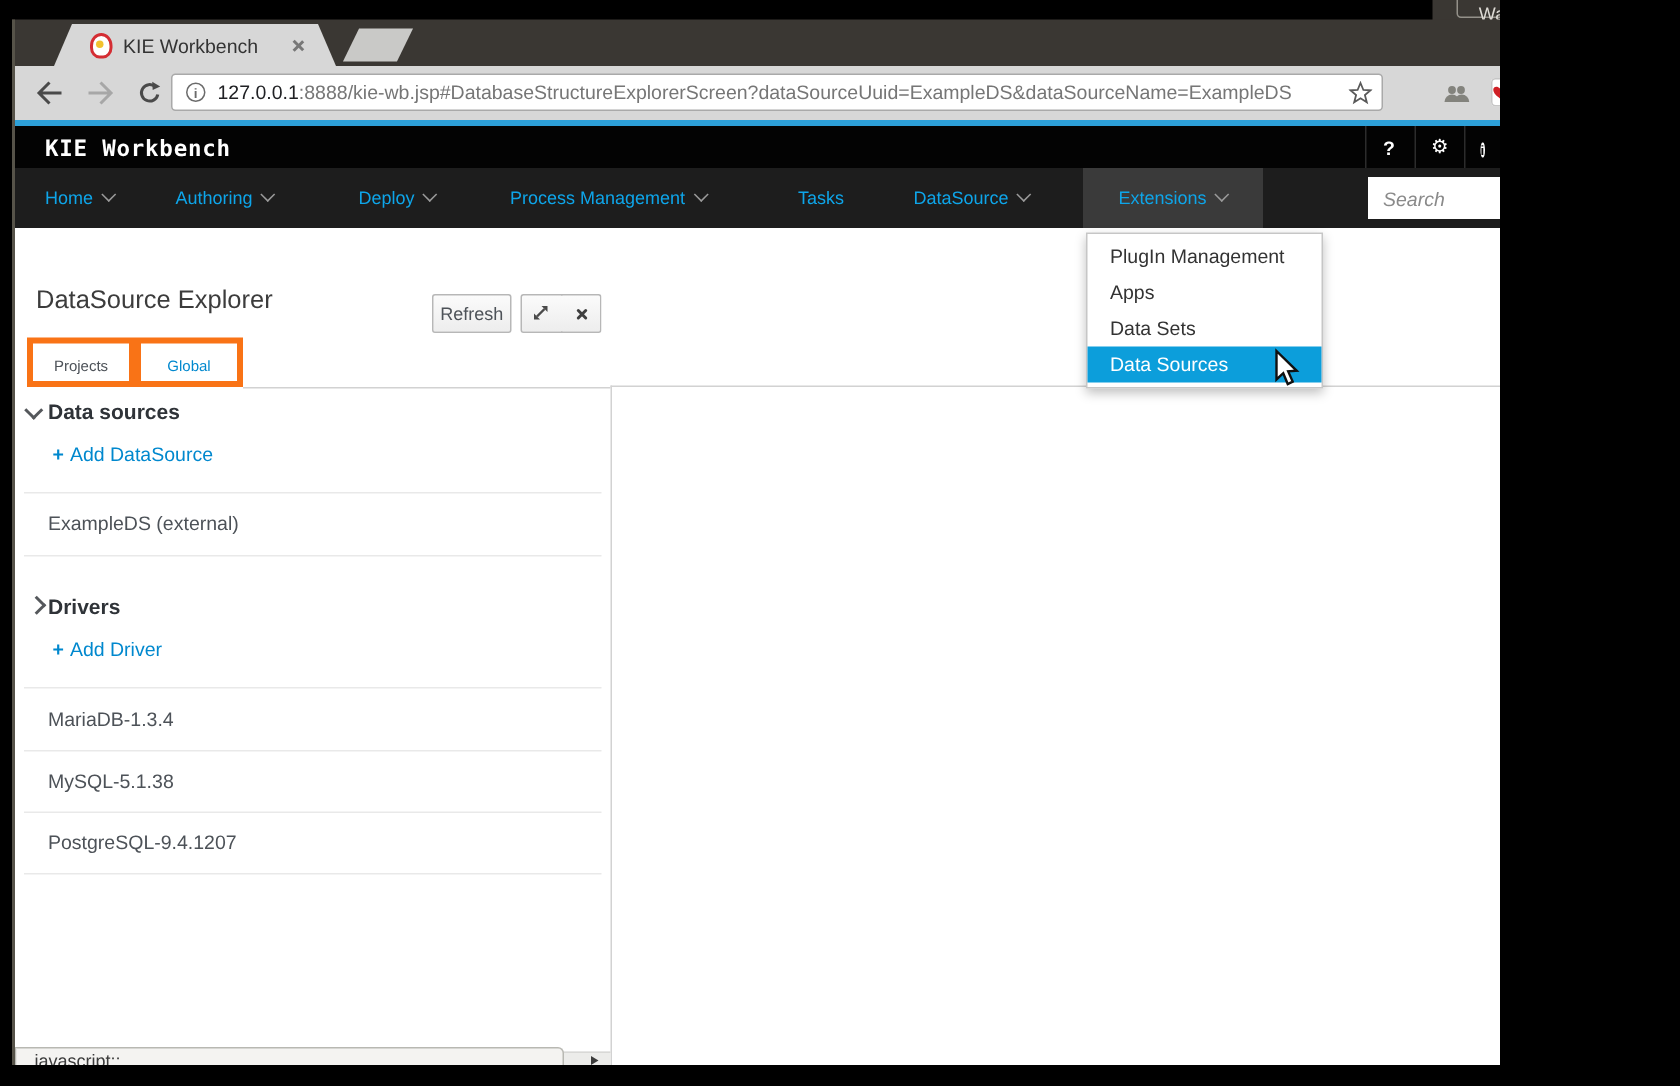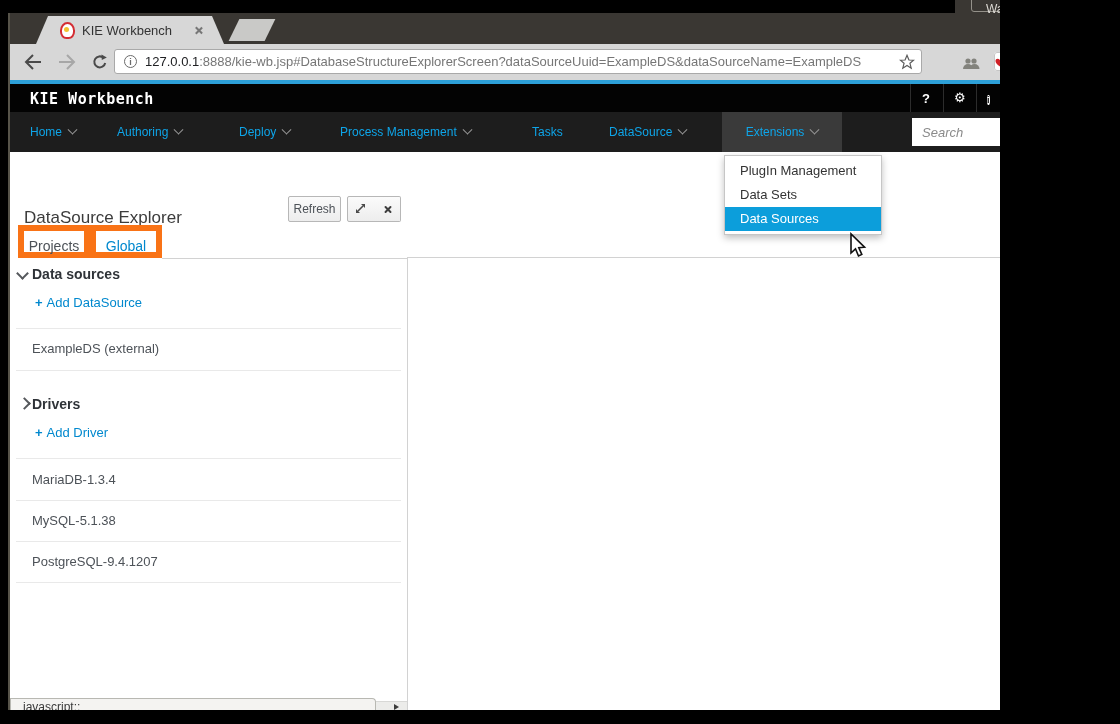--- a/index.html
+++ b/index.html
@@ -85,32 +85,32 @@
   .dropdown{left:714px;top:75px;width:158px;background:#fff;border:1px solid #c6c6c6;
             box-shadow:0 3px 7px rgba(0,0,0,.25);padding:3px 0;z-index:50;box-sizing:border-box;}
   .dd-item{height:24px;line-height:24px;padding-left:15px;font-size:13px;color:#333;cursor:pointer;}
   .dd-item.sel{background:#0c9edb;color:#fff;}
   .cursor{left:838px;top:152px;z-index:60;}
 
   
   .content{left:0;top:72px;width:100%;height:558px;background:#fff;}
   .vline{position:absolute;left:397px;top:105px;bottom:0;width:1px;background:#d2d2d2;}
   .hline{position:absolute;left:397px;top:105px;right:0;height:1px;background:#d2d2d2;}
-  .panel-title{position:absolute;left:14px;top:56px;font-size:17px;color:#3c3c3c;}
+  .panel-title{position:absolute;left:14px;top:38px;font-size:17px;color:#3c3c3c;}
   .btn{position:absolute;top:44px;height:26px;background:linear-gradient(#fbfbfb,#ededed);
        border:1px solid #b7b7b7;border-radius:2px;box-sizing:border-box;color:#4d5258;font-size:12px;}
   .btn-refresh{left:278px;width:53px;text-align:center;line-height:24px;}
   .btn-expand{left:337px;width:28px;border-radius:2px 0 0 2px;}
   .btn-close{left:364px;width:27px;border-left:none;border-radius:0 2px 2px 0;}
   .xmark{position:absolute;left:9px;top:8px;width:9px;height:9px;}
   .xmark::before,.xmark::after{content:"";position:absolute;left:4px;top:0;width:2px;height:9px;background:#3f3f3f;border-radius:1px;}
   .xmark::before{transform:rotate(45deg);} .xmark::after{transform:rotate(-45deg);}
   .tabbar-line{position:absolute;left:152px;top:106px;width:245px;height:1px;background:#d2d2d2;}
-  .ptab{position:absolute;top:73px;height:33px;width:72px;background:#fff;border:6px solid #f97316;
-        box-sizing:border-box;text-align:center;line-height:31px;font-size:14px;color:#4d5258;cursor:pointer;}
+  .ptab{position:absolute;top:73px;height:33px;width:72px;background:#fff;border:4px solid #f97316;
+        box-sizing:border-box;text-align:center;line-height:31px;font-size:10px;color:#4d5258;cursor:pointer;}
   .ptab.active{color:#0088ce;}
   .sec-chev{position:absolute;width:7px;height:7px;border-right:2px solid #55585c;border-bottom:2px solid #55585c;}
   .sec-head{position:absolute;left:22px;font-size:14px;font-weight:bold;color:#2f3338;}
   .add-link{position:absolute;left:25px;font-size:13px;color:#0088ce;cursor:pointer;}
   .plus{font-weight:bold;margin-right:4px;}
   .divider{position:absolute;left:6px;width:385px;height:1px;background:#e9e9e9;}
   .ds-item{position:absolute;left:22px;font-size:13px;color:#4d5258;text-align:right;}
 
   
   .scrollstrip{position:absolute;left:0;top:549px;width:397px;height:9px;background:#ececea;border-top:1px solid #d8d8d6;box-sizing:border-box;}
@@ -271,20 +271,21 @@
       <div class="divider" style="top:430px"></div>
 
       <div class="scrollstrip">
           <span class="scroll-arrow"></span>
         </div>
       <div class="tooltip">javascript:;</div>
     </div>
 
     <div class="abs dropdown">
       <div class="dd-item">PlugIn Management</div>
+      <div class="dd-item">Apps</div>
       <div class="dd-item">Data Sets</div>
       <div class="dd-item sel">Data Sources</div>
     </div>
 
     <div class="abs cursor">
       <svg width="19" height="27">
           <path d="M3 2 L3 21 L7.5 16.8 L10.5 24 L13.8 22.4 L10.8 15.6 L16.5 15.2 Z" fill="#fff" stroke="#111" stroke-width="1.6"></path>
         </svg>
     </div>
   </div>

